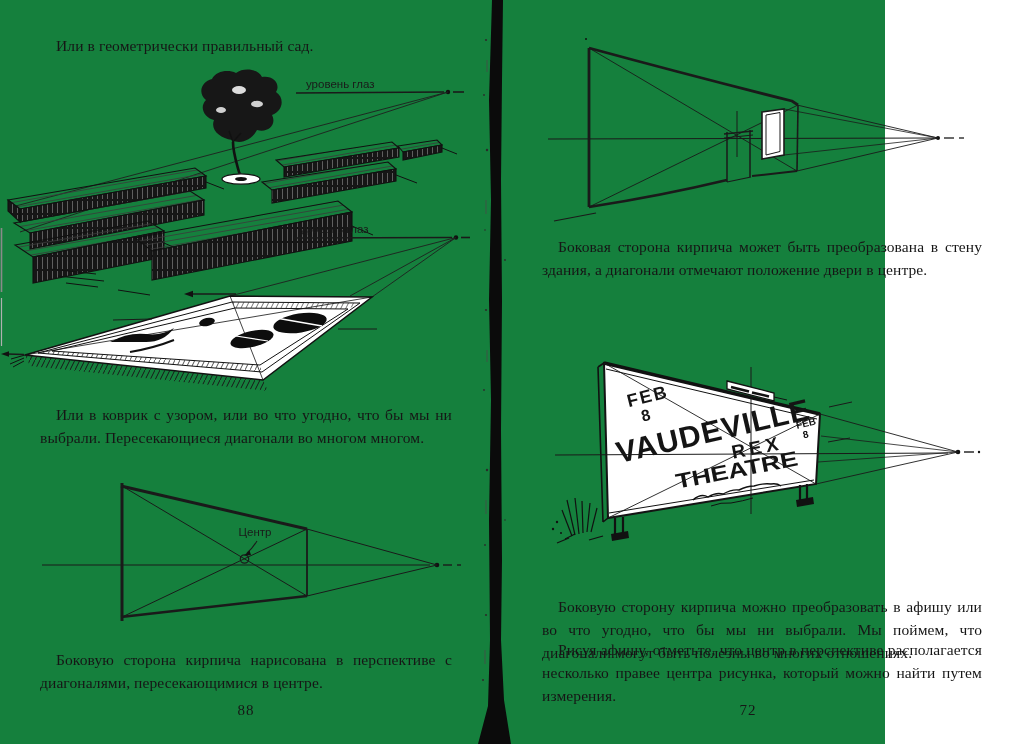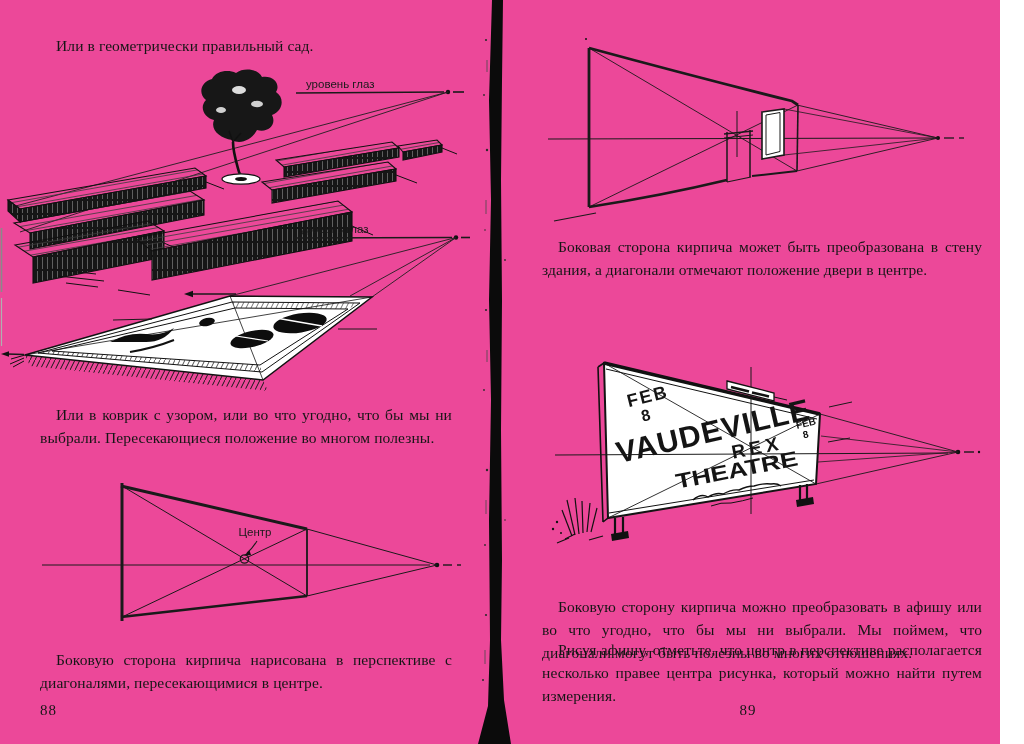--- a/index.html
+++ b/index.html
@@ -1,16 +1,16 @@
 <!DOCTYPE html>
 <html><head>
 <meta charset="utf-8">
 <style>
   html,body{margin:0;padding:0;background:#ffffff;width:1024px;height:744px;overflow:hidden;}
-  #book{position:relative;width:1000px;height:744px;background:#ec4899;font-family:"Liberation Serif",serif;color:#151515;}
+  #book{position:relative;width:885px;height:744px;background:#15803d;font-family:"Liberation Serif",serif;color:#151515;}
   .para{position:absolute;text-align:justify;font-size:15.5px;line-height:23px;letter-spacing:.1px;color:#161616;}
   .para .ind{display:inline-block;width:16px;}
   .pagenum{position:absolute;font-size:15px;letter-spacing:1px;color:#161616;}
   svg text.lbl{font-family:"Liberation Sans",sans-serif;fill:#1a1a1a;}
   svg text.board{font-family:"Liberation Sans",sans-serif;font-weight:bold;fill:#141414;}
   svg{position:absolute;}
 </style>
 </head>
 <body>
 
@@ -148,21 +148,21 @@
       <g stroke="#1a1a1a">
         <line x1="190" y1="234" x2="236" y2="234" stroke-width="1.3"></line>
         <path d="M184,234 l9,-3.2 l0,6.4 Z" fill="#111" stroke="none"></path>
         <line x1="113" y1="260" x2="152" y2="259" stroke-width="1.1"></line>
         <line x1="338" y1="269" x2="377" y2="269" stroke-width="1.1"></line>
         <line x1="7" y1="294" x2="24" y2="294.5" stroke-width="1.3"></line>
         <path d="M1,294 l8,-2.8 l0,5.6 Z" fill="#111" stroke="none"></path>
       </g>
     </svg>
 
-    <div class="para" style="top:403px;left:40px;width:412px;"><span class="ind"></span><span>Или в коврик с узором, или во что угодно, что бы мы ни выбрали. Пересекающиеся положение во многом полезны.</span></div>
+    <div class="para" style="top:403px;left:40px;width:412px;"><span class="ind"></span><span>Или в коврик с узором, или во что угодно, что бы мы ни выбрали. Пересекающиеся диагонали во многом многом.</span></div>
 
     <svg style="left:30px;top:475px" width="440" height="155" viewBox="0 0 440 155">
       <g stroke="#1a1a1a" fill="none">
         <line x1="12" y1="90" x2="400" y2="90" stroke-width="1"></line>
         <circle cx="407" cy="90" r="2.3" fill="#111" stroke="none"></circle>
         <line x1="413" y1="90" x2="422" y2="90" stroke-width="1.4"></line>
         <line x1="427" y1="90" x2="431" y2="90" stroke-width="1.4"></line>
         <line x1="277" y1="54" x2="407" y2="90" stroke-width="1"></line>
         <line x1="277" y1="121" x2="407" y2="90" stroke-width="1"></line>
         <line x1="92" y1="8" x2="92" y2="146" stroke-width="3"></line>
@@ -173,21 +173,21 @@
         <line x1="92" y1="142" x2="277" y2="54" stroke-width="1"></line>
         <circle cx="214.5" cy="84" r="4.2" stroke-width="1.2"></circle>
         <path d="M227,66 q-5,8 -10,12" stroke-width="1.1"></path>
         <path d="M214,80.5 l5.5,-5 l1.5,4.5 Z" fill="#111" stroke="none"></path>
       </g>
       <text class="lbl" x="225" y="61" font-size="11.5" text-anchor="middle">Центр</text>
     </svg>
 
     <div class="para" style="top:648px;left:40px;width:412px;"><span class="ind"></span><span>Боковую сторона кирпича нарисована в перспективе с диагоналями, пересекающимися в центре.</span></div>
 
-    <div class="pagenum" style="top:702px;left:40px;width:412px;text-align:left;">88</div>
+    <div class="pagenum" style="top:702px;left:40px;width:412px;text-align:center;">88</div>
   </div>
 
   <svg style="left:468px;top:0" width="56" height="744" viewBox="0 0 56 744">
     <path d="M24,0 L35,0 L34,80 L33,180 L34,300 L33,430 L34,560 L33,640 L36,700 L43,744 L10,744 L20,706 L22,640 L21,520 L23,400 L21,300 L23,200 L21,100 Z" fill="#0b0b0b"></path>
     <g fill="#2c2c2c">
       <circle cx="18" cy="40" r="1.1"></circle>
         <circle cx="16" cy="95" r="0.9"></circle>
         <circle cx="19" cy="150" r="1.2"></circle>
       <circle cx="17" cy="230" r="0.8"></circle>
         <circle cx="18" cy="310" r="1.1"></circle>
@@ -314,16 +314,16 @@
         <line x1="44" y1="190" x2="58" y2="186"></line>
         <circle cx="12" cy="172" r="1.2" fill="#111" stroke="none"></circle>
         <circle cx="8" cy="179" r="1.2" fill="#111" stroke="none"></circle>
         <circle cx="16" cy="183" r="1" fill="#111" stroke="none"></circle>
       </g>
     </svg>
 
     <div class="para" style="top:595px;left:542px;width:440px;"><span class="ind"></span><span>Боковую сторону кирпича можно преобразовать в афишу или во что угодно, что бы мы ни выбрали. Мы поймем, что диагонали могут быть полезны во многих отношениях.</span></div>
     <div class="para" style="top:638px;left:542px;width:440px;"><span class="ind"></span><span>Рисуя афишу, отметьте, что центр в перспективе располагается несколько правее центра рисунка, который можно найти путем измерения.</span></div>
 
-    <div class="pagenum" style="top:702px;left:542px;width:412px;text-align:center;">89</div>
+    <div class="pagenum" style="top:702px;left:542px;width:412px;text-align:center;">72</div>
   </div>
 
 </div>
 
 </body></html>

